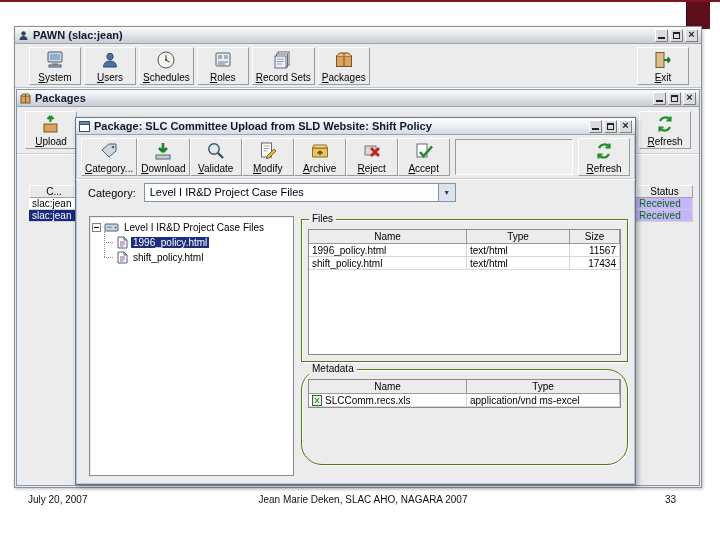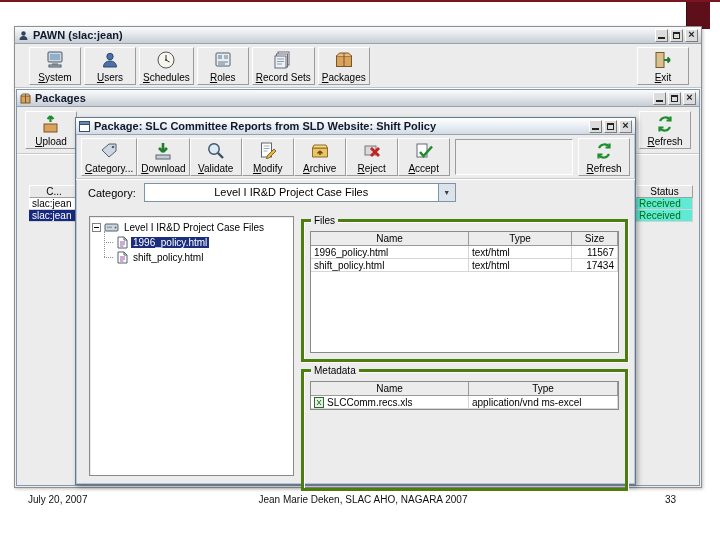--- a/index.html
+++ b/index.html
@@ -64,38 +64,38 @@
     height:13px; line-height:12px; text-align:center; background:#e9e9e9; color:#000;
     border:1px solid #9f9f9f; border-top-color:#ffffff; border-left-color:#ffffff; overflow:hidden; white-space:nowrap;
   }
   .pt-c {
     height:12px; line-height:12px; background:#ffffff; padding:0 3px;
     border-right:1px solid #d2d2d2; border-bottom:1px solid #d2d2d2; overflow:hidden; white-space:nowrap;
   }
   .col-creator { width:50px; }
   .col-mid { flex:1; }
   .col-status { width:57px; }
-  .cell-status { color:#0a6a0a; background:#5eead4; }
+  .cell-status { color:#0a6a0a; background:#c4b5fd; }
   .row-selected .col-creator { background:#16297e; color:#fff; }
 
   
   .dialog {
     position:absolute; left:75px; top:117px; width:561px; height:368px;
     background:#ececec; border:1px solid #64788c; box-shadow:inset 0 0 0 1px #b9c5d2, 2px 2px 5px rgba(0,0,0,.3);
   }
   .dlg-titlebar { background:linear-gradient(180deg,#ffffff 0%,#e8edf3 55%,#d2dae3 100%); }
   .dlg-toolbar {
     height:44px; display:flex; align-items:center; padding:2px 5px;
     border-bottom:1px solid #cccccc; box-shadow:0 1px 0 #ffffff;
   }
   .tb-sunken {
     flex:1; height:36px; margin:0 5px; background:#f0f0f0;
     border:1px solid; border-color:#9b9b9b #ffffff #ffffff #9b9b9b;
   }
-  .cat-row { height:27px; display:flex; align-items:center; gap:8px; padding:0 12px;text-align:center; }
+  .cat-row { height:27px; display:flex; align-items:center; gap:8px; padding:0 12px; }
   .cat-label { font-size:11px; color:#000; }
   .combo { display:flex; width:312px; height:19px; background:#fff; border:1px solid #7d94ad; }
   .combo-text { flex:1; font-size:11px; line-height:17px; padding:0 5px; white-space:nowrap; overflow:hidden; }
   .combo-btn { width:17px; background:#dde3ea; border-left:1px solid #7d94ad; display:flex; align-items:center; justify-content:center; }
   .combo-btn::before { content:"▼"; font-size:7px; color:#33404e; }
 
   .dlg-body { position:relative; height:280px; }
   .tree-panel {
     position:absolute; left:13px; top:10px; width:205px; height:260px;
     background:#fff; border:1px solid #8a8a8a; box-shadow:inset 1px 1px 0 rgba(0,0,0,.08);
@@ -104,24 +104,24 @@
   .tree-row { display:flex; align-items:center; gap:3px; height:15px; font-size:10px; white-space:nowrap; }
   .expander { width:9px; height:9px; flex:0 0 9px; background:#fff; border:1px solid #808080; position:relative; }
   .expander::before { content:""; position:absolute; left:1px; right:1px; top:3px; height:1px; background:#000; }
   .tree-kids { position:relative; }
   .tree-kids::before { content:""; position:absolute; left:12px; top:-4px; height:26px; border-left:1px dotted #909090; }
   .tree-child { position:relative; padding-left:24px; }
   .tree-child::before { content:""; position:absolute; left:12px; top:7px; width:9px; border-top:1px dotted #909090; }
   .node-label { padding:0 2px; }
   .node-selected { background:#1b2d7d; color:#fff; }
 
-  .groupbox { position:absolute; border:3px solid #4d7c0f; box-shadow:1px 1px 0 #ffffff, inset 1px 1px 0 #ffffff; }
+  .groupbox { position:absolute; border:1px solid #4d7c0f; box-shadow:1px 1px 0 #ffffff, inset 1px 1px 0 #ffffff; }
   .group-label { position:absolute; top:-7px; left:7px; background:#ececec; font-size:10px; padding:0 3px; color:#000; }
   .files-group { left:225px; top:13px; width:327px; height:143px; }
-  .meta-group  { left:225px; top:163px; width:327px; height:122px; }
+  .meta-group  { left:225px; top:163px; width:327px; height:96px;border-radius:21px; }
   .viewport { position:absolute; left:6px; top:9px; right:6px; background:#fff; border:1px solid #8a8a8a; overflow:hidden; }
   .files-viewport { bottom:6px; }
   .meta-viewport { height:29px; }
   .g-row { display:flex; }
   .g-th {
     height:14px; line-height:13px; font-size:10px; text-align:center; background:#ececec;
     border-right:1px solid #9a9a9a; border-bottom:1px solid #9a9a9a; overflow:hidden; white-space:nowrap;
   }
   .g-td {
     height:13px; line-height:13px; font-size:10px; padding:0 3px;
@@ -304,21 +304,21 @@
   </div>
 
   <div class="dialog">
     <div class="titlebar dlg-titlebar">
       <span>
         <svg width="11" height="11" viewBox="0 0 11 11">
             <rect x="0.5" y="0.5" width="10" height="10" fill="#fff" stroke="#35506e"></rect>
             <rect x="0.5" y="0.5" width="10" height="3" fill="#6a8ab0" stroke="#35506e"></rect>
           </svg>
       </span>
-      <span class="t-text">Package: SLC Committee Reports from SLD Website: Shift Policy</span>
+      <span class="t-text">Package: SLC Committee Upload from SLD Website: Shift Policy</span>
       <span class="win-buttons">
         <span class="winbtn">
             <span class="wg-min"></span>
           </span>
         <span class="winbtn">
             <span class="wg-max"></span>
           </span>
         <span class="winbtn wg-close"></span>
       </span>
     </div>

